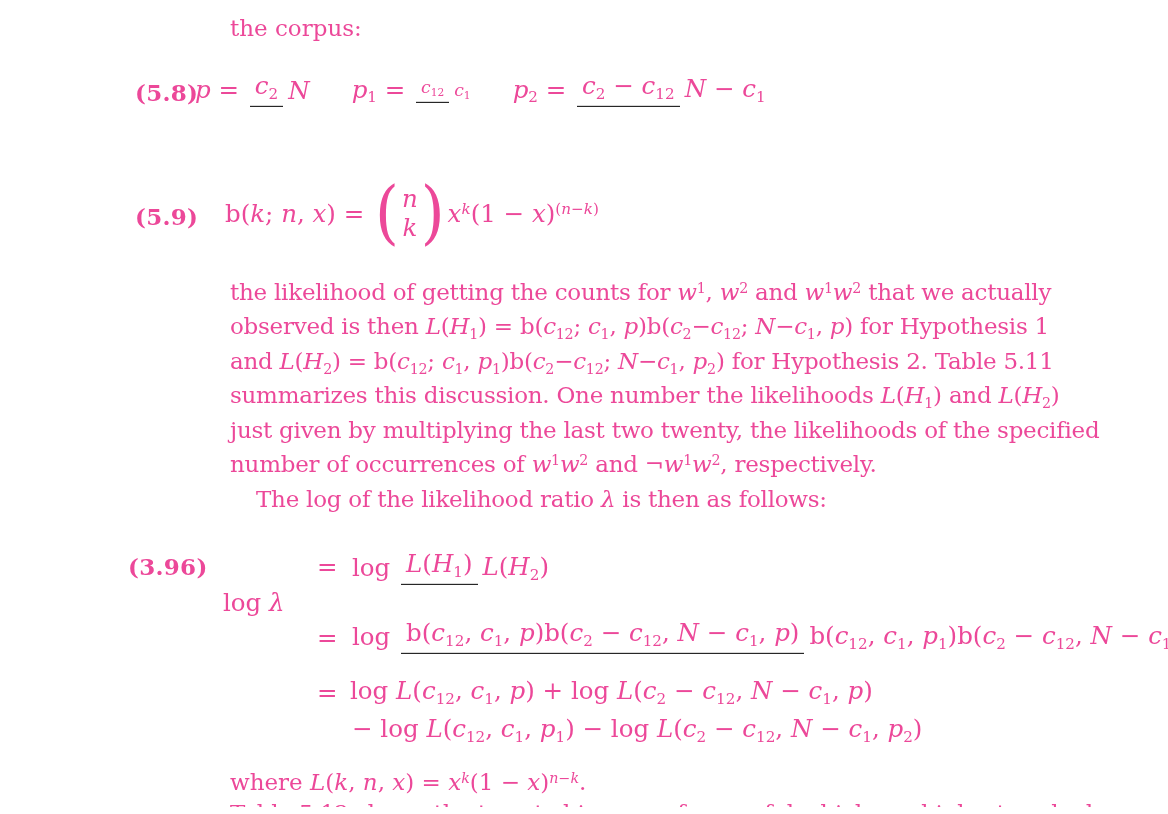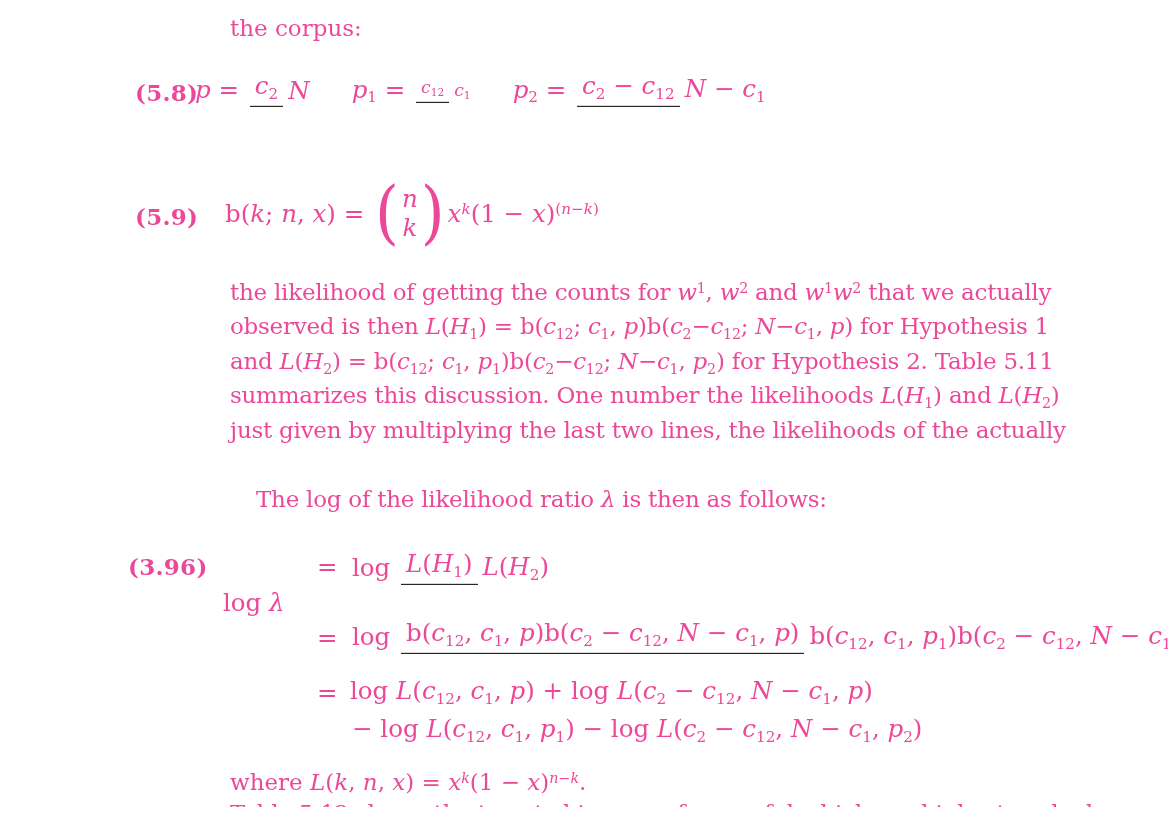--- a/index.html
+++ b/index.html
@@ -52,21 +52,22 @@
           <span><span class="it">n</span></span>
           <span><span class="it">k</span></span>
         </span>
         <span class="bparen">)</span>
       </span><span class="it">x</span><sup class="it">k</sup><span>(1 − </span><span class="it">x</span><span>)</span><sup>(</sup><sup class="it">n</sup><sup>−</sup><sup class="it">k</sup><sup>)</sup></span>
 
   <div class="para-line" style="top:279px;"><span>the likelihood of getting the counts for </span><span class="it">w</span><sup>1</sup><span>, </span><span class="it">w</span><sup>2</sup><span> and </span><span class="it">w</span><sup>1</sup><span class="it">w</span><sup>2</sup><span> that we actually</span></div>
   <div class="para-line" style="top:313px;"><span>observed is then </span><span class="it">L</span><span>(</span><span class="it">H</span><sub>1</sub><span>) = b(</span><span class="it">c</span><sub>12</sub><span>;  </span><span class="it">c</span><sub>1</sub><span>, </span><span class="it">p</span><span>)b(</span><span class="it">c</span><sub>2</sub><span>−</span><span class="it">c</span><sub>12</sub><span>;  </span><span class="it">N</span><span>−</span><span class="it">c</span><sub>1</sub><span>, </span><span class="it">p</span><span>) for Hypothesis 1</span></div>
   <div class="para-line" style="top:348px;"><span>and </span><span class="it">L</span><span>(</span><span class="it">H</span><sub>2</sub><span>) = b(</span><span class="it">c</span><sub>12</sub><span>;  </span><span class="it">c</span><sub>1</sub><span>, </span><span class="it">p</span><sub>1</sub><span>)b(</span><span class="it">c</span><sub>2</sub><span>−</span><span class="it">c</span><sub>12</sub><span>;  </span><span class="it">N</span><span>−</span><span class="it">c</span><sub>1</sub><span>, </span><span class="it">p</span><sub>2</sub><span>) for Hypothesis 2. Table 5.11</span></div>
   <div class="para-line" style="top:382px;"><span>summarizes this discussion. One number the likelihoods </span><span class="it">L</span><span>(</span><span class="it">H</span><sub>1</sub><span>) and </span><span class="it">L</span><span>(</span><span class="it">H</span><sub>2</sub><span>)</span></div>
-  <div class="para-line" style="top:417px;"><span>just given by multiplying the last two lines, the likelihoods of the actually</span></div>
+  <div class="para-line" style="top:417px;"><span>just given by multiplying the last two twenty, the likelihoods of the specified</span></div>
+  <div class="para-line" style="top:451px;"><span>number of occurrences of </span><span class="it">w</span><sup>1</sup><span class="it">w</span><sup>2</sup><span> and ¬</span><span class="it">w</span><sup>1</sup><span class="it">w</span><sup>2</sup><span>, respectively.</span></div>
   <div class="para-line" style="left:256px;top:486px;"><span>The log of the likelihood ratio </span><span class="it">λ</span><span> is then as follows:</span></div>
 
   <span class="abs vc eqlabel" style="left:128px;top:566px;">(3.96)</span>
   <span class="abs vc eqfs" style="left:223px;top:566px;margin-top:36px;"><span>log </span><span class="it">λ</span></span>
 
   <span class="abs vc eqfs" style="left:317px;top:566px;">=</span>
   <span class="abs vc eqfs" style="left:317px;top:637px;">=</span>
   <span class="abs vc eqfs" style="left:317px;top:692px;">=</span>
 
   <span class="abs vc eqfs" style="left:352px;top:569px;"><span>log </span><span class="frac">

